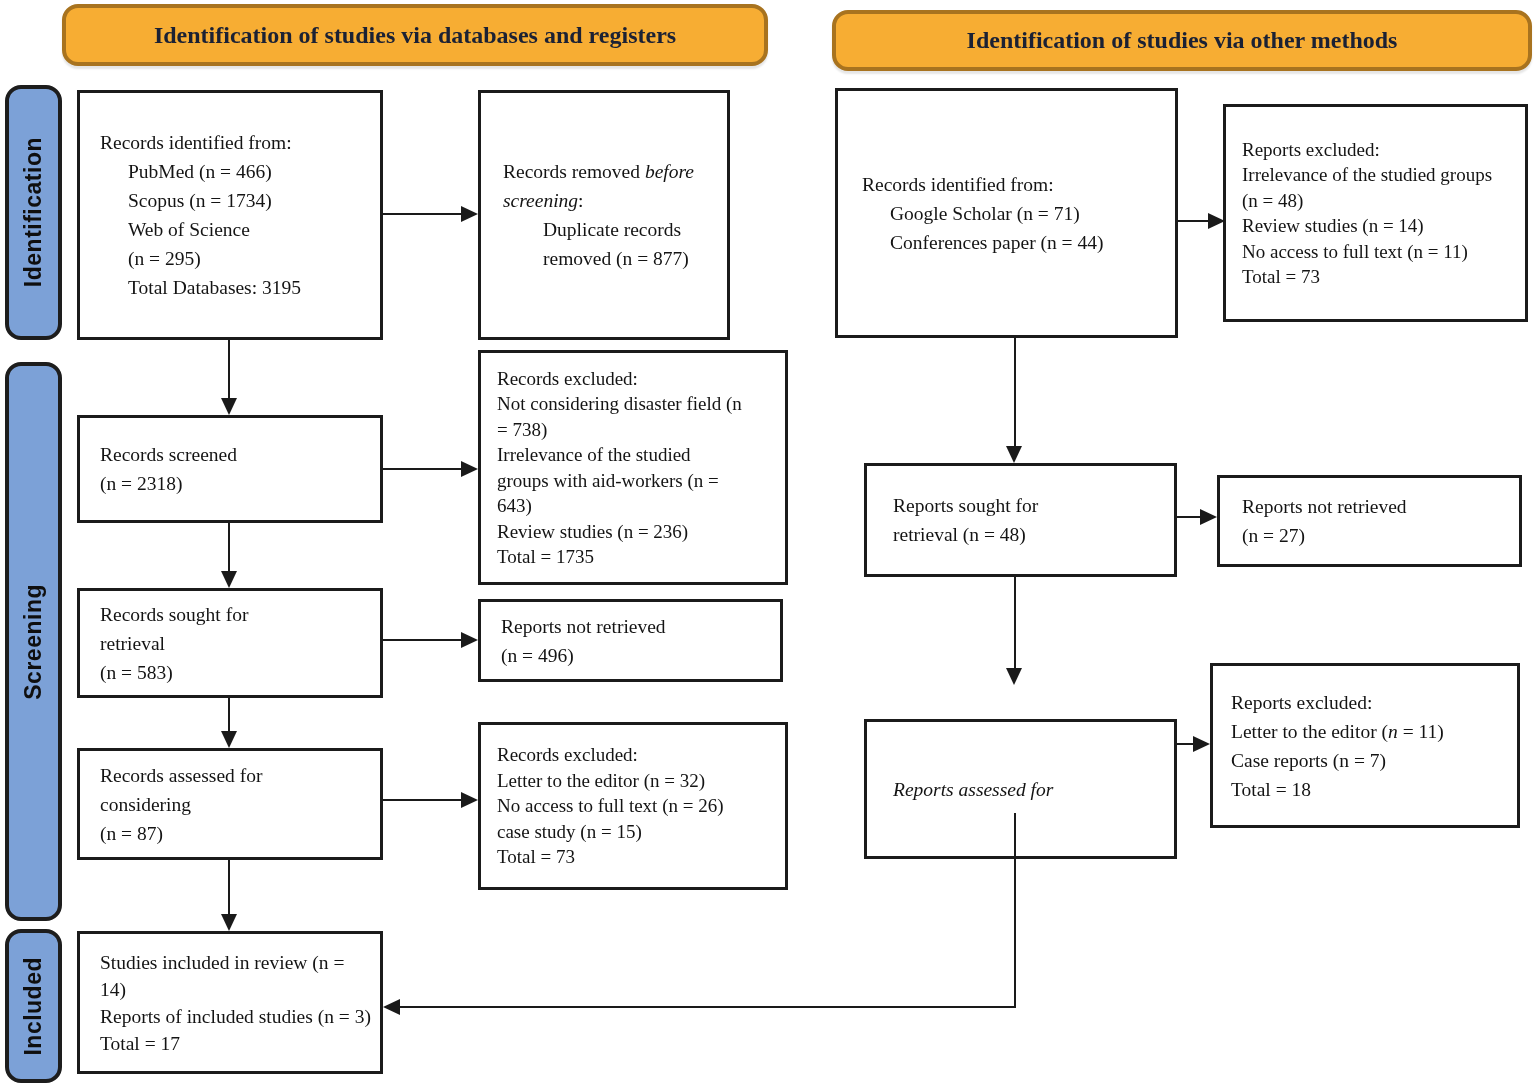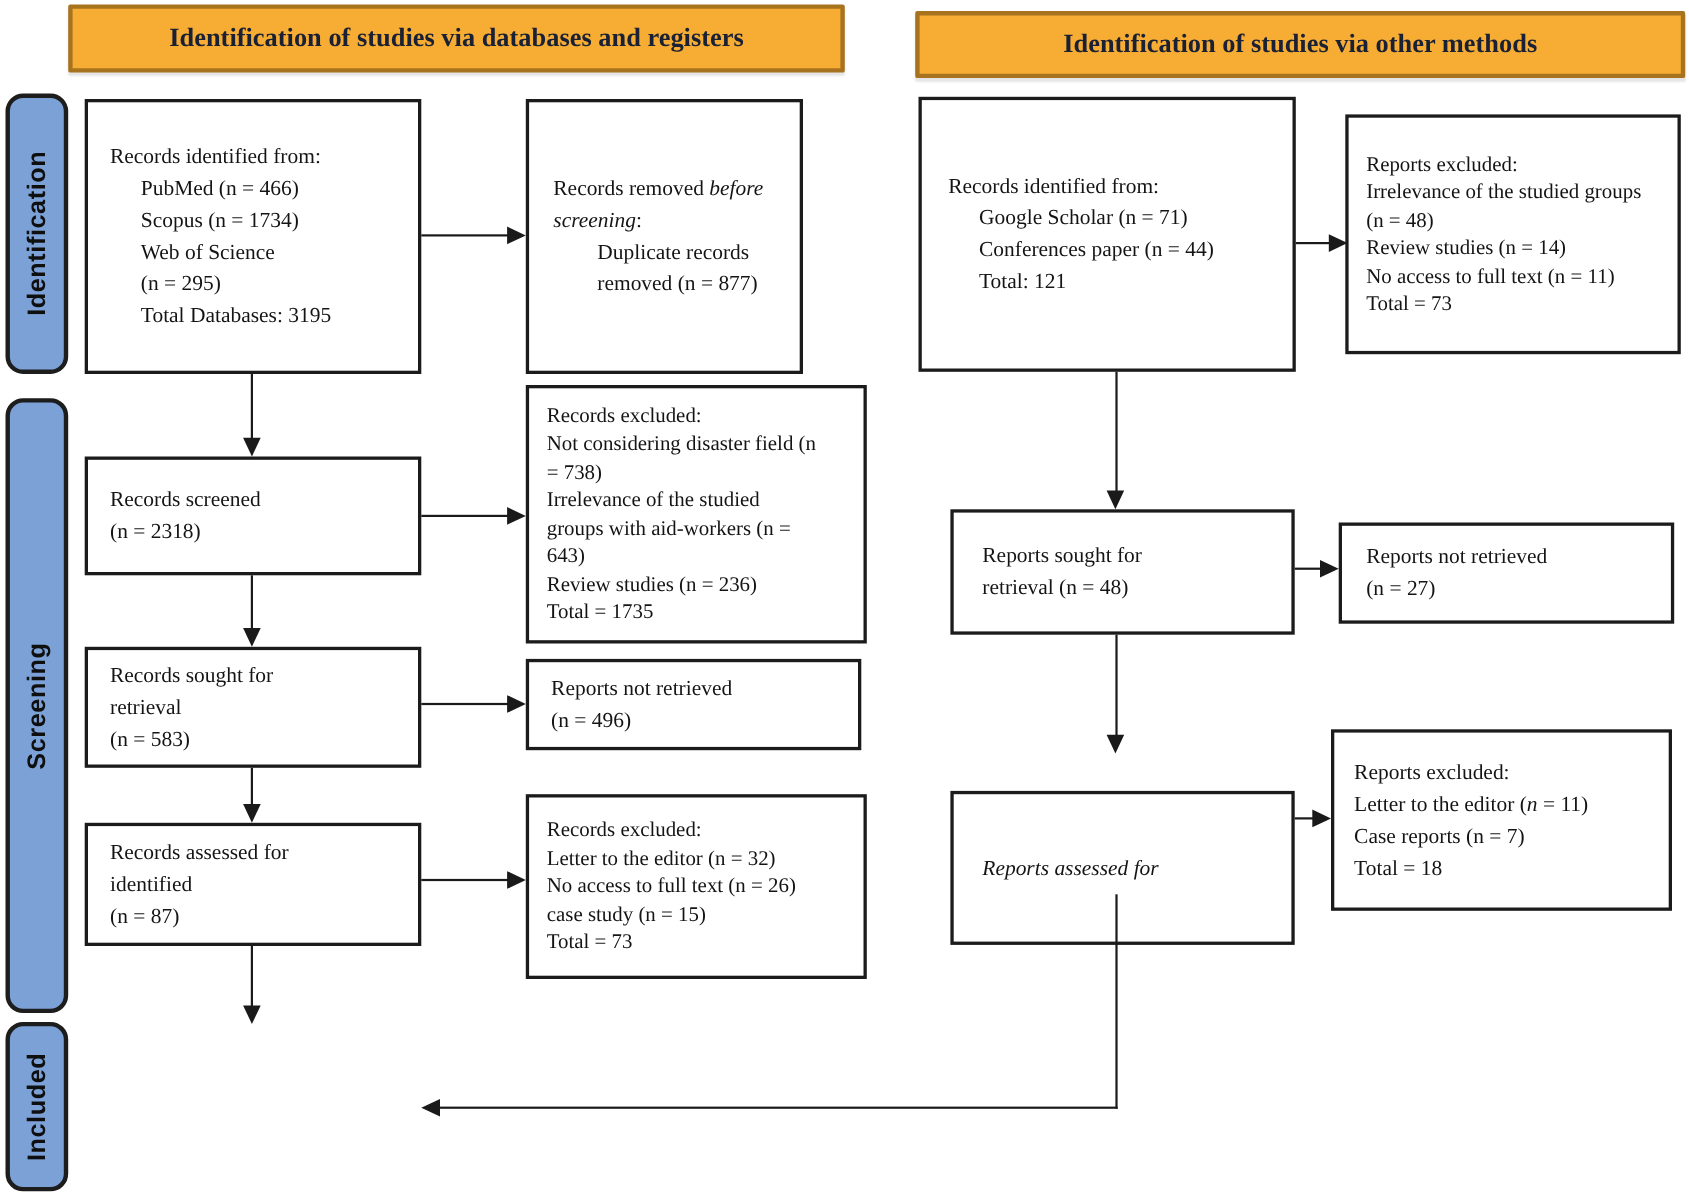--- a/index.html
+++ b/index.html
@@ -1,20 +1,20 @@
 <!DOCTYPE html>
 <html><head>
 <meta charset="utf-8">
 <style>
   html,body{margin:0;padding:0;background:#ffffff;}
   .canvas{position:relative;width:1535px;height:1085px;background:#ffffff;overflow:hidden;
           font-family:"Liberation Serif", serif;}
 
   
-  .hdr{position:absolute;background:#F7AD33;border:4px solid #A8731F;border-radius:2px;
+  .hdr{position:absolute;background:#F7AD33;border:4px solid #A8731F;border-radius:16px;
        display:flex;align-items:center;justify-content:center;text-align:center;
        font-weight:bold;font-size:24px;color:#1B2134;
        box-shadow:0 3px 2px rgba(0,0,0,0.10);box-sizing:border-box;}
   #hdr-db{left:62px;top:4px;width:706px;height:62px;}
   #hdr-ot{left:832px;top:10px;width:700px;height:61px;font-family:Liberation Serif, serif;}
 
   
   .stage{position:absolute;background:#7CA1D7;border:4px solid #1D1D1D;border-radius:16px;
          display:flex;align-items:center;justify-content:center;box-sizing:border-box;}
   .vtxt{writing-mode:vertical-rl;transform:rotate(180deg);
@@ -129,38 +129,42 @@
     <div class="ln">(n = 583)</div>
   </div>
 
   <div class="box" id="b-notret">
     <div class="ln">Reports not retrieved</div>
     <div class="ln">(n = 496)</div>
   </div>
 
   <div class="box" id="b-assess">
     <div class="ln">Records assessed for</div>
-    <div class="ln">identified</div>
+    <div class="ln">considering</div>
     <div class="ln">(n = 87)</div>
   </div>
 
   <div class="box tight" id="b-assexc">
     <div class="ln">Records excluded:</div>
     <div class="ln">Letter to the editor (n = 32)</div>
     <div class="ln">No access to full text (n = 26)</div>
     <div class="ln">case study (n = 15)</div>
     <div class="ln">Total = 73</div>
   </div>
 
+  <div class="box" id="b-incl">
+    <div class="ln">Studies included in review (n = 14)</div>
+    <div class="ln">Reports of included studies (n = 3)</div>
+    <div class="ln">Total = 17</div>
+  </div>
 
   <div class="box" id="b-otsrc">
     <div class="ln">Records identified from:</div>
     <div class="ln ind">Google Scholar (n = 71)</div>
     <div class="ln ind">Conferences paper (n = 44)</div>
-    <div class="ln ind">Total: 121</div>
   </div>
 
   <div class="box tight" id="b-otexc">
     <div class="ln">Reports excluded:</div>
     <div class="ln">Irrelevance of the studied groups (n = 48)</div>
     <div class="ln">Review studies (n = 14)</div>
     <div class="ln">No access to full text (n = 11)</div>
     <div class="ln">Total = 73</div>
   </div>
 

